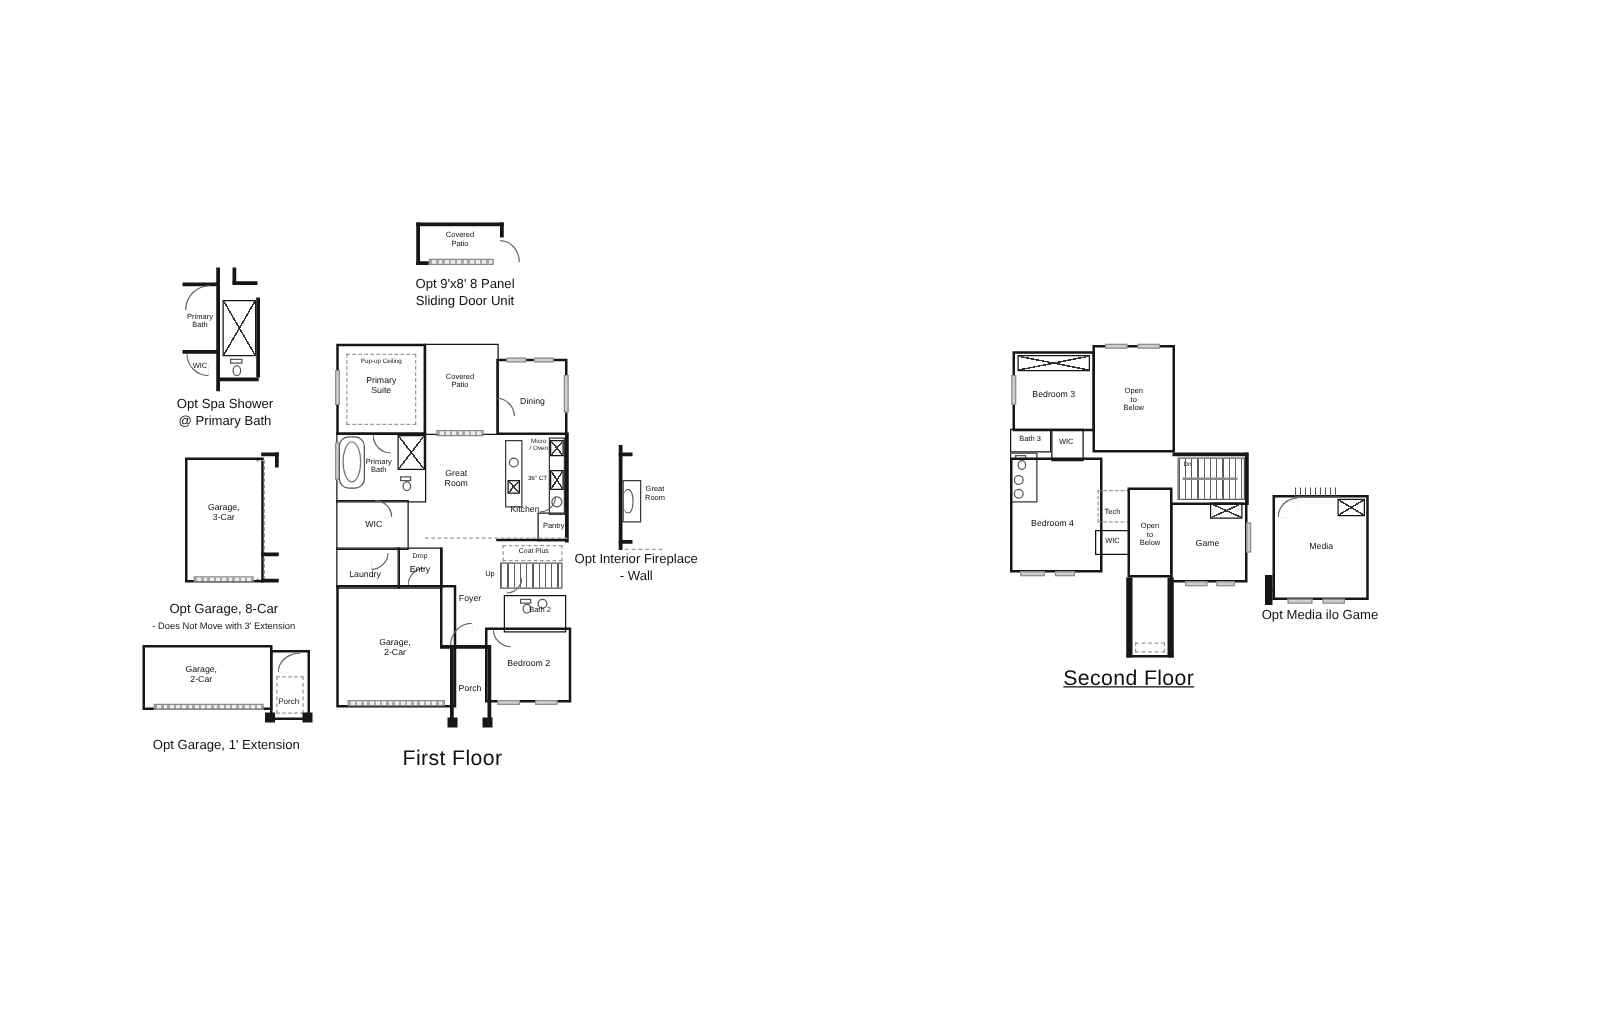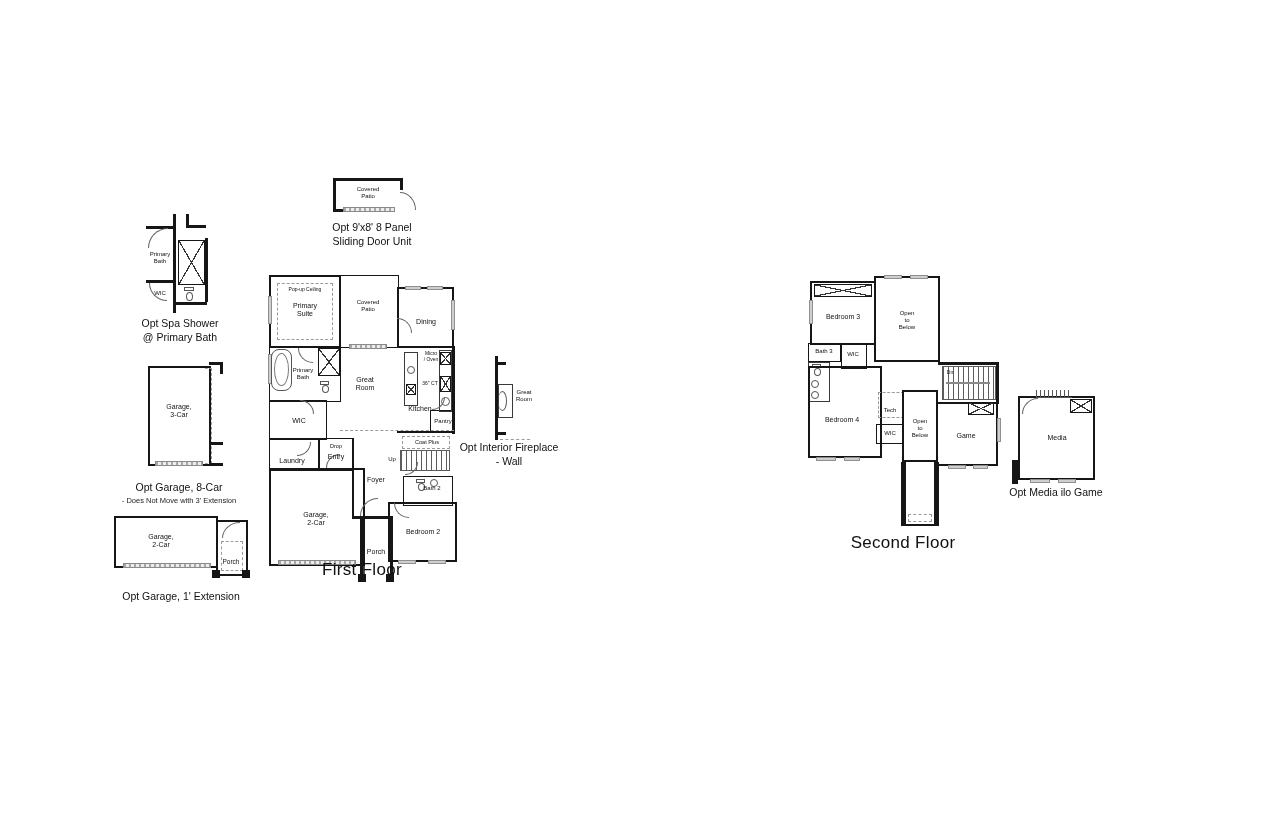--- a/index.html
+++ b/index.html
@@ -190,21 +190,21 @@
     <div class="lbl" style="left:336px;top:457px;">Entry</div>
     <div class="lbl" style="left:292px;top:461px;">Laundry</div>
     <div class="lbl fs55" style="left:427px;top:442px;">Coat Plus</div>
     <div class="lbl fs6" style="left:392px;top:460px;">Up</div>
     <div class="lbl" style="left:376px;top:480px;">Foyer</div>
     <div class="lbl fs6" style="left:432px;top:489px;">Bath 2</div>
     <div class="lbl" style="left:316px;top:519px;">Garage,
 2-Car</div>
     <div class="lbl" style="left:423px;top:532px;">Bedroom 2</div>
     <div class="lbl" style="left:376px;top:552px;">Porch</div>
-    <div class="title" style="left:362px;top:560px;">First Floor</div>
+    <div class="title" style="left:362px;top:597px;">First Floor</div>
   </div>
 
   <div class="layer">
     <div class="wall abs" style="left:495px;top:356px;width:3px;height:84px;"></div>
     <div class="wall abs" style="left:495px;top:362px;width:11px;height:2.5px;"></div>
     <div class="wall abs" style="left:495px;top:432px;width:11px;height:2.5px;"></div>
     <div class="room thin" style="left:498px;top:384px;width:15px;height:34px;"></div>
     <div class="circ" style="left:498px;top:391px;width:9px;height:20px;border-left:none;"></div>
     <div class="dashline" style="left:500px;top:439px;width:30px;"></div>
     <div class="lbl fs6" style="left:524px;top:396px;">Great
@@ -255,21 +255,21 @@
     <div class="lbl fs6" style="left:824px;top:352px;">Bath 3</div>
     <div class="lbl fs6" style="left:853px;top:355px;">WIC</div>
     <div class="lbl fs5" style="left:950px;top:373px;">Dn</div>
     <div class="lbl" style="left:842px;top:420px;">Bedroom 4</div>
     <div class="lbl fs6" style="left:890px;top:411px;">Tech</div>
     <div class="lbl fs6" style="left:890px;top:434px;">WIC</div>
     <div class="lbl fs6" style="left:920px;top:429px;">Open
 to
 Below</div>
     <div class="lbl" style="left:966px;top:436px;">Game</div>
-    <div class="title" style="left:903px;top:533px;">Second Floor</div>
+    <div class="title" style="left:903px;top:533px;text-decoration:underline;">Second Floor</div>
   </div>
 
   <div class="layer">
     <div class="room thick" style="left:1018px;top:396px;width:77px;height:84px;"></div>
     <div class="comb" style="left:1036px;top:390px;width:36px;height:8px;"></div>
     <div class="xbox thin" style="left:1070px;top:399px;width:22px;height:14px;"></div>
     <div class="arc arcTL" style="left:1022px;top:398px;width:16px;height:16px;"></div>
     <div class="win" style="left:1030px;top:478.5px;width:20px;height:4px;"></div>
     <div class="win" style="left:1058px;top:478.5px;width:18px;height:4px;"></div>
     <div class="wall abs" style="left:1012px;top:460px;width:6px;height:14px;"></div>

